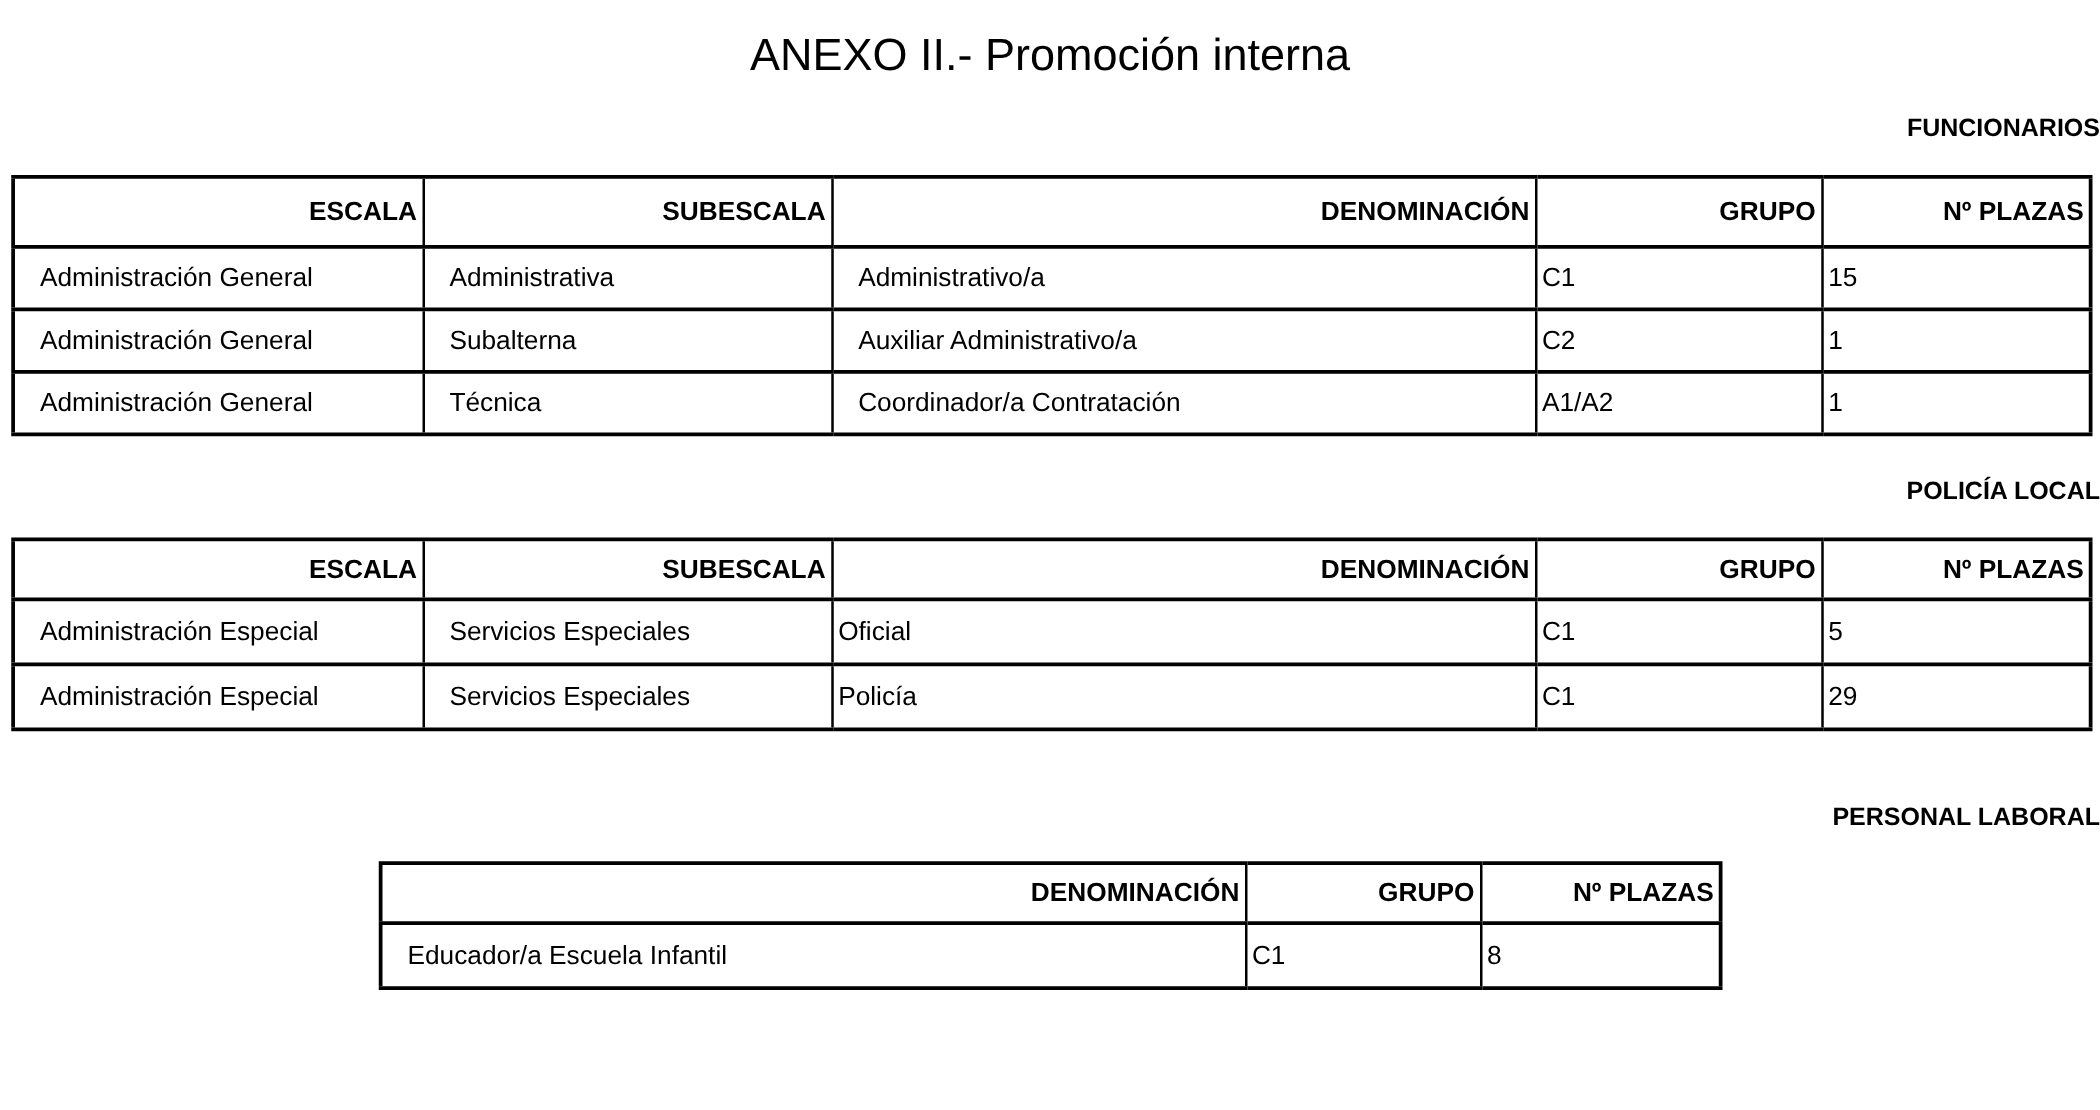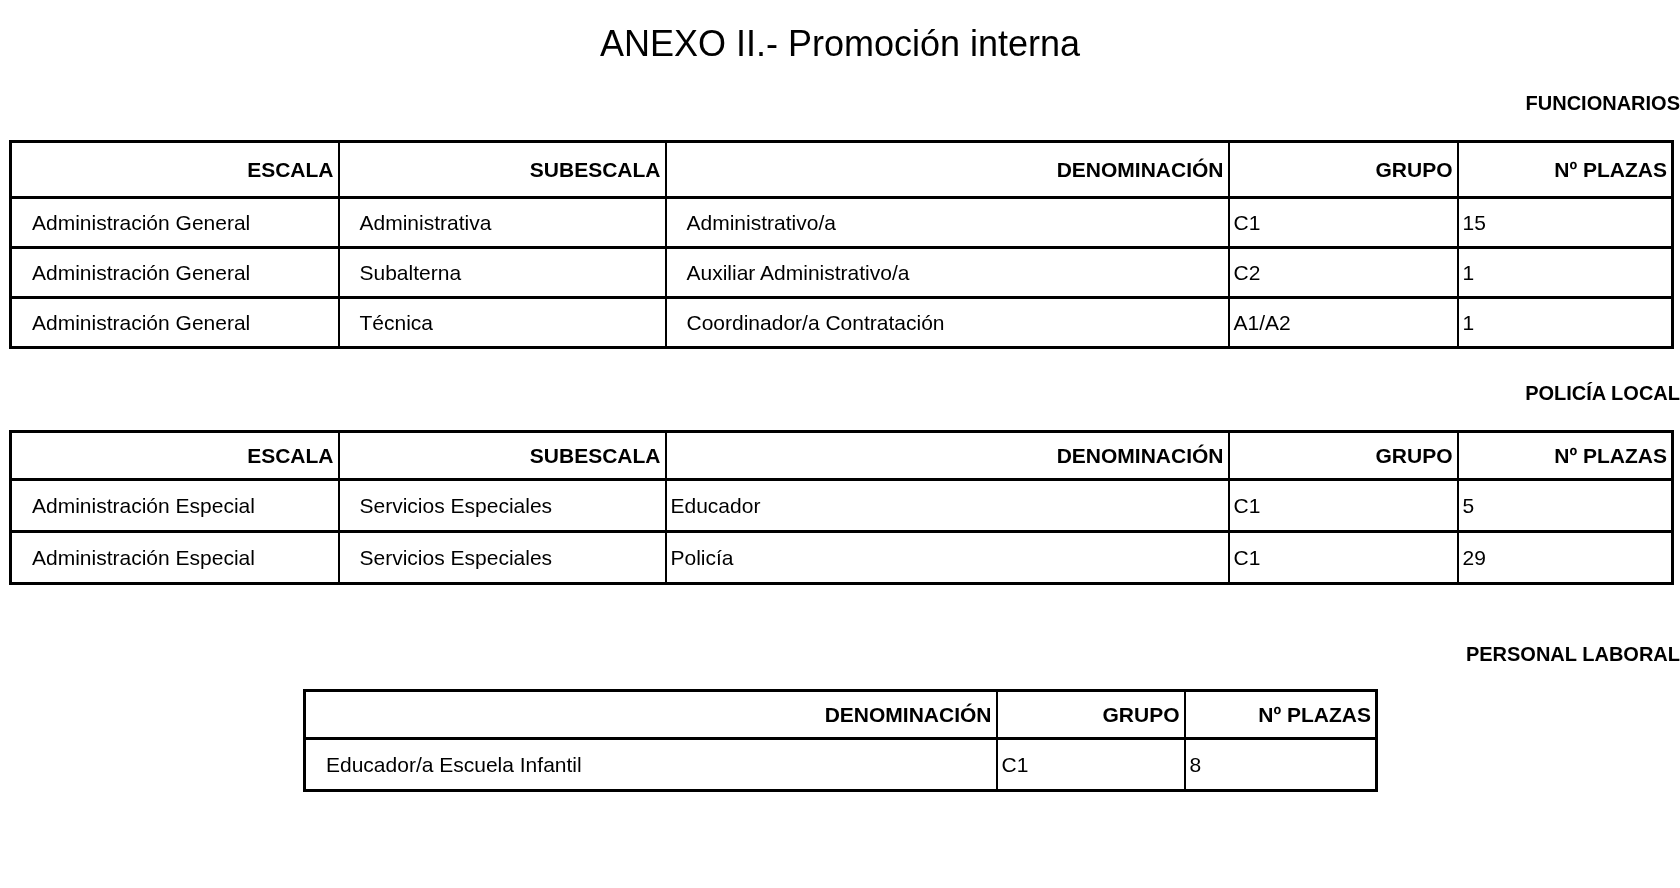--- a/index.html
+++ b/index.html
@@ -128,21 +128,21 @@
         <th>SUBESCALA</th>
         <th>DENOMINACIÓN</th>
         <th>GRUPO</th>
         <th>Nº PLAZAS</th>
       </tr>
     </thead>
     <tbody>
       <tr>
         <td class="align-left">Administración Especial</td>
         <td class="align-left">Servicios Especiales</td>
-        <td class="align-center">Educador</td>
+        <td class="align-center">Oficial</td>
         <td class="align-center">C1</td>
         <td class="align-center">5</td>
       </tr>
       <tr>
         <td class="align-left">Administración Especial</td>
         <td class="align-left">Servicios Especiales</td>
         <td class="align-center">Policía</td>
         <td class="align-center">C1</td>
         <td class="align-center">29</td>
       </tr>

